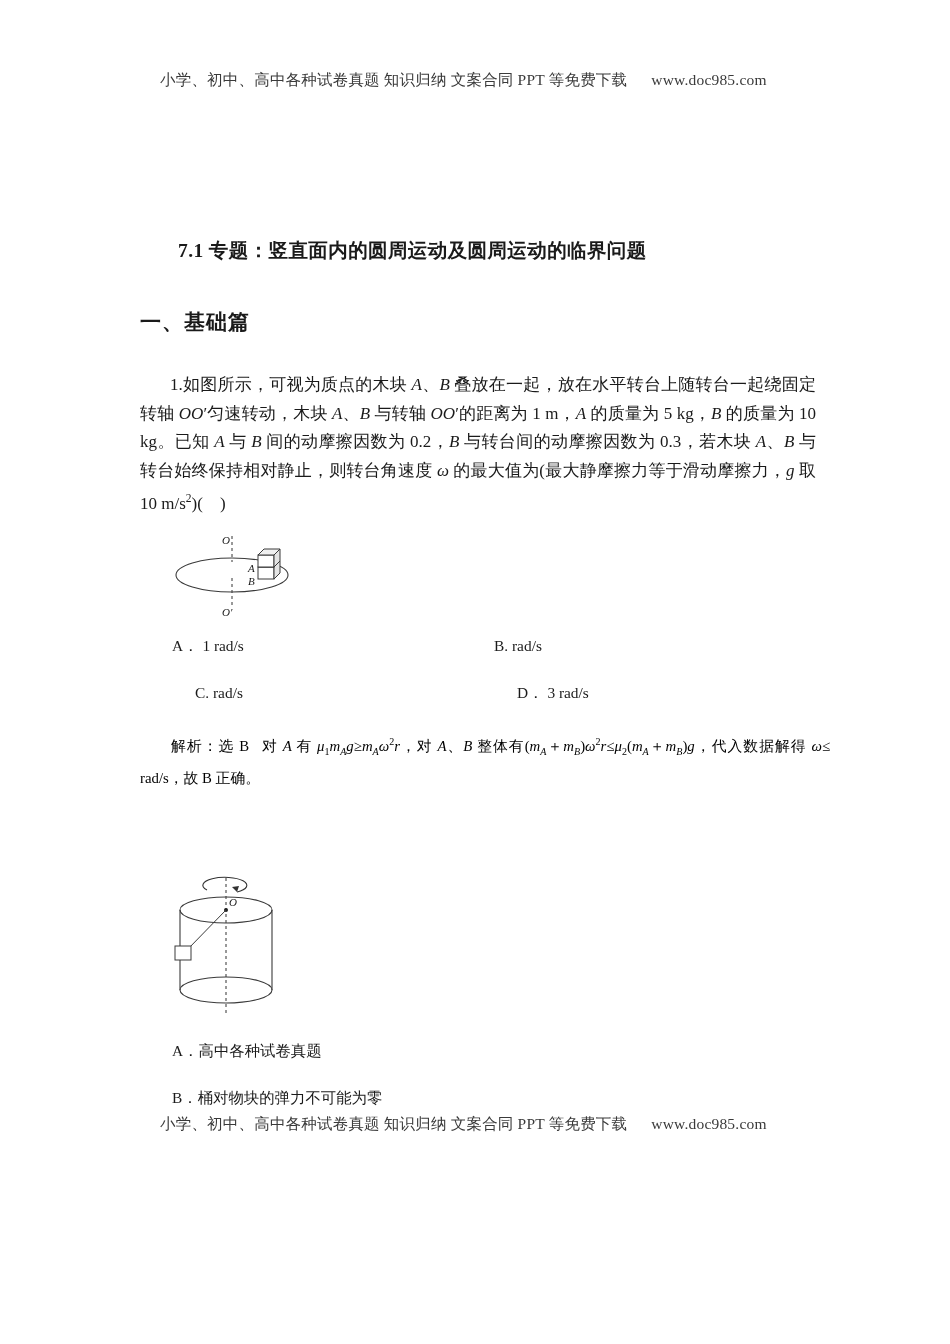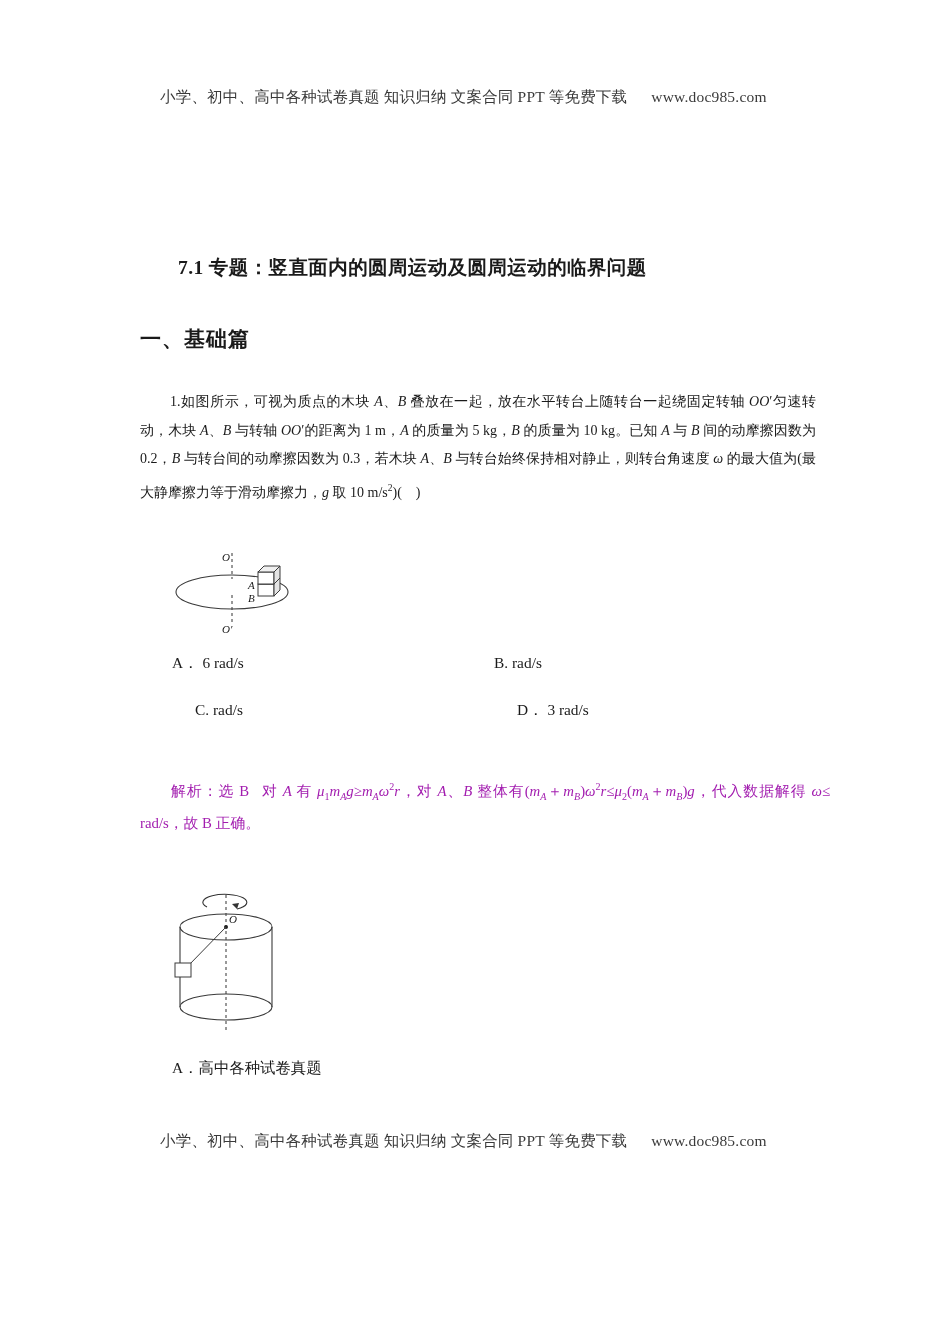--- a/index.html
+++ b/index.html
@@ -10,21 +10,21 @@
   body {
     width: 950px;
     height: 1344px;
     position: relative;
     font-family: "Liberation Serif", "DejaVu Serif", serif;
     color: #1a1a1a;
     overflow: hidden;
   }
   .page {
     position: absolute;
-    top: 17px; left: 0;
+    top: 0; left: 0;
     width: 950px;
     height: 1099px;
   }
 
   
   .watermark {
     position: absolute;
     left: 160px;
     font-size: 15.5px;
     letter-spacing: 0.2px;
@@ -57,21 +57,21 @@
     font-weight: bold;
     letter-spacing: 1px;
     white-space: nowrap;
   }
 
   
   .para {
     position: absolute;
     left: 140px;
     width: 676px;
-    font-size: 14px;
+    font-size: 17px;
     line-height: 28.5px;
     text-align: justify;
     text-justify: inter-ideograph;
     color: #1a1a1a;
   }
   .para .ind { display: inline-block; width: 30px; }
   i.v { font-style: italic; font-family: "Liberation Serif", serif; }
   sub { font-size: 0.68em; }
   sup { font-size: 0.68em; }
 
@@ -100,24 +100,23 @@
   #q2-opt-b { top: 1085px; }
 
   
   .solution {
     position: absolute;
     left: 140px;
     top: 728px;
     width: 690px;
     font-size: 14.8px;
     line-height: 27px;
-    color: #a21caf;
+    color: #000000;
     text-align: justify;
     text-justify: inter-ideograph;
-    margin-top: 28px;
   }
   .solution .ind { display: inline-block; width: 30px; }
   .solution .gap { display: inline-block; width: 12px; }
 
   
   .figure { position: absolute; }
   #fig1 { left: 170px; top: 530px; width: 160px; height: 90px; }
   #fig2 { left: 165px; top: 868px; width: 160px; height: 155px; }
   .figure svg { display: block; }
   .fig-label {
@@ -163,21 +162,21 @@
       </g>
 
       <text class="fig-label" x="52" y="14">O</text>
       <text class="fig-label" x="52" y="86">O′</text>
       <text class="fig-label" x="78" y="42">A</text>
       <text class="fig-label" x="78" y="55">B</text>
     </svg>
   </div>
 
   <div class="opt-row" id="q1-opt-row1">
-    <span class="col-a"><span>A．</span>&nbsp;<span>6 rad/s</span></span><span><span>B.</span>&nbsp;<span>rad/s</span></span>
+    <span class="col-a"><span>A．</span>&nbsp;<span>1 rad/s</span></span><span><span>B.</span>&nbsp;<span>rad/s</span></span>
   </div>
   <div class="opt-row" id="q1-opt-row2">
     <span class="col-a"><span>C.</span>&nbsp;<span>rad/s</span></span><span><span>D．</span>&nbsp;<span>3 rad/s</span></span>
   </div>
 
   <div class="solution">
     <span class="ind"></span><span>解析：选 B</span><span class="gap"></span>对 <i class="v">A</i> 有 <i class="v">μ</i><sub>1</sub><i class="v">m</i><sub><i class="v">A</i></sub><i class="v">g</i>≥<i class="v">m</i><sub><i class="v">A</i></sub><i class="v">ω</i><sup>2</sup><i class="v">r</i>，对 <i class="v">A</i>、<i class="v">B</i> 整体有(<i class="v">m</i><sub><i class="v">A</i></sub>＋<i class="v">m</i><sub><i class="v">B</i></sub>)<i class="v">ω</i><sup>2</sup><i class="v">r</i>≤<i class="v">μ</i><sub>2</sub>(<i class="v">m</i><sub><i class="v">A</i></sub>＋<i class="v">m</i><sub><i class="v">B</i></sub>)<i class="v">g</i>，代入数据解得 <i class="v">ω</i>≤ rad/s，故 B 正确。
   </div>
 
 
@@ -202,18 +201,21 @@
 
       <rect x="10" y="78" width="16" height="14" fill="#ffffff" stroke="#3a3a3a" stroke-width="1"></rect>
 
       <text class="fig-label" x="64" y="38">O</text>
     </svg>
   </div>
 
   <div class="opt-line" id="q2-opt-a">
     <span>A．</span><span>高中各种试卷真题</span>
   </div>
+  <div class="opt-line" id="q2-opt-b">
+    <span>B．</span><span>桶对物块的弹力不可能为零</span>
+  </div>
 
   <div class="watermark" id="footer-watermark">
     <span>小学、初中、高中各种试卷真题 知识归纳 文案合同 PPT 等免费下载</span><span class="url">www.doc985.com</span>
   </div>
 
 </div>
 
 </body></html>

